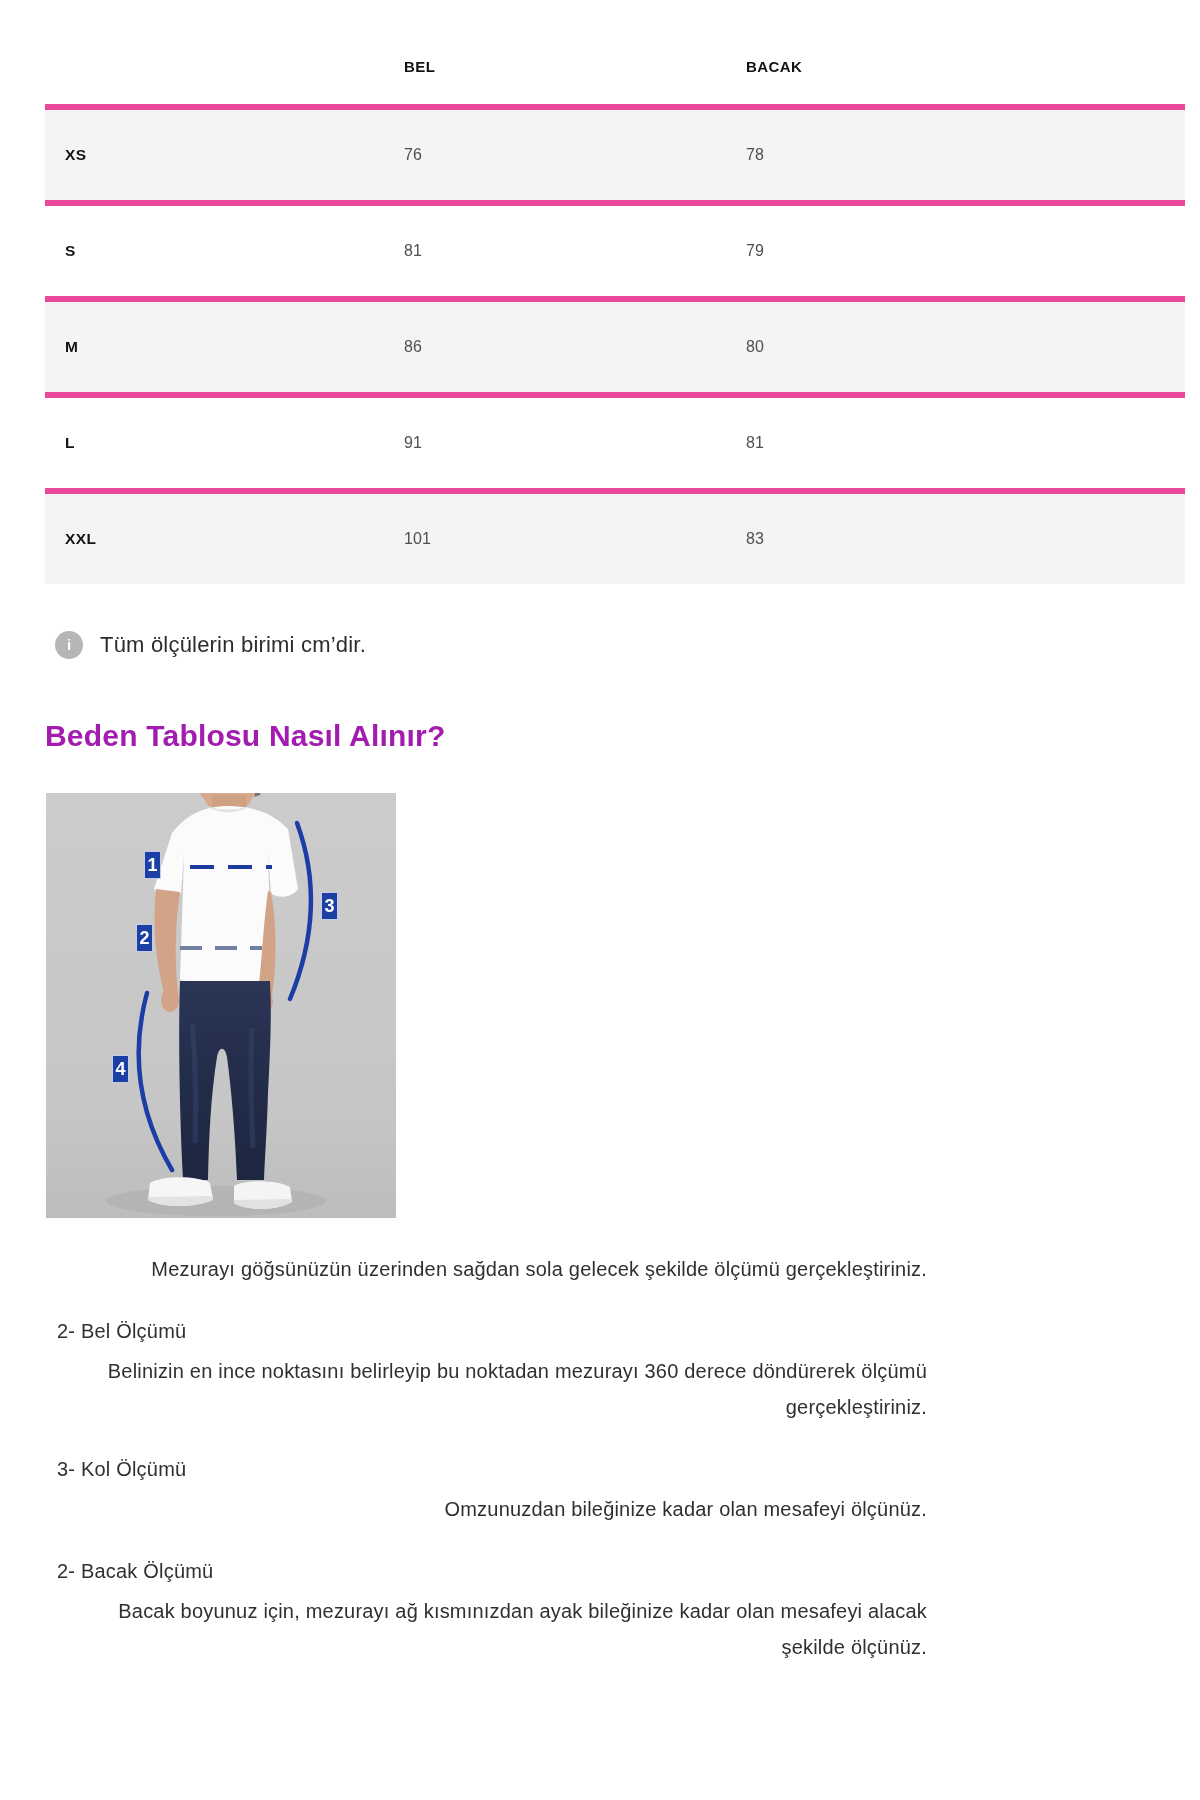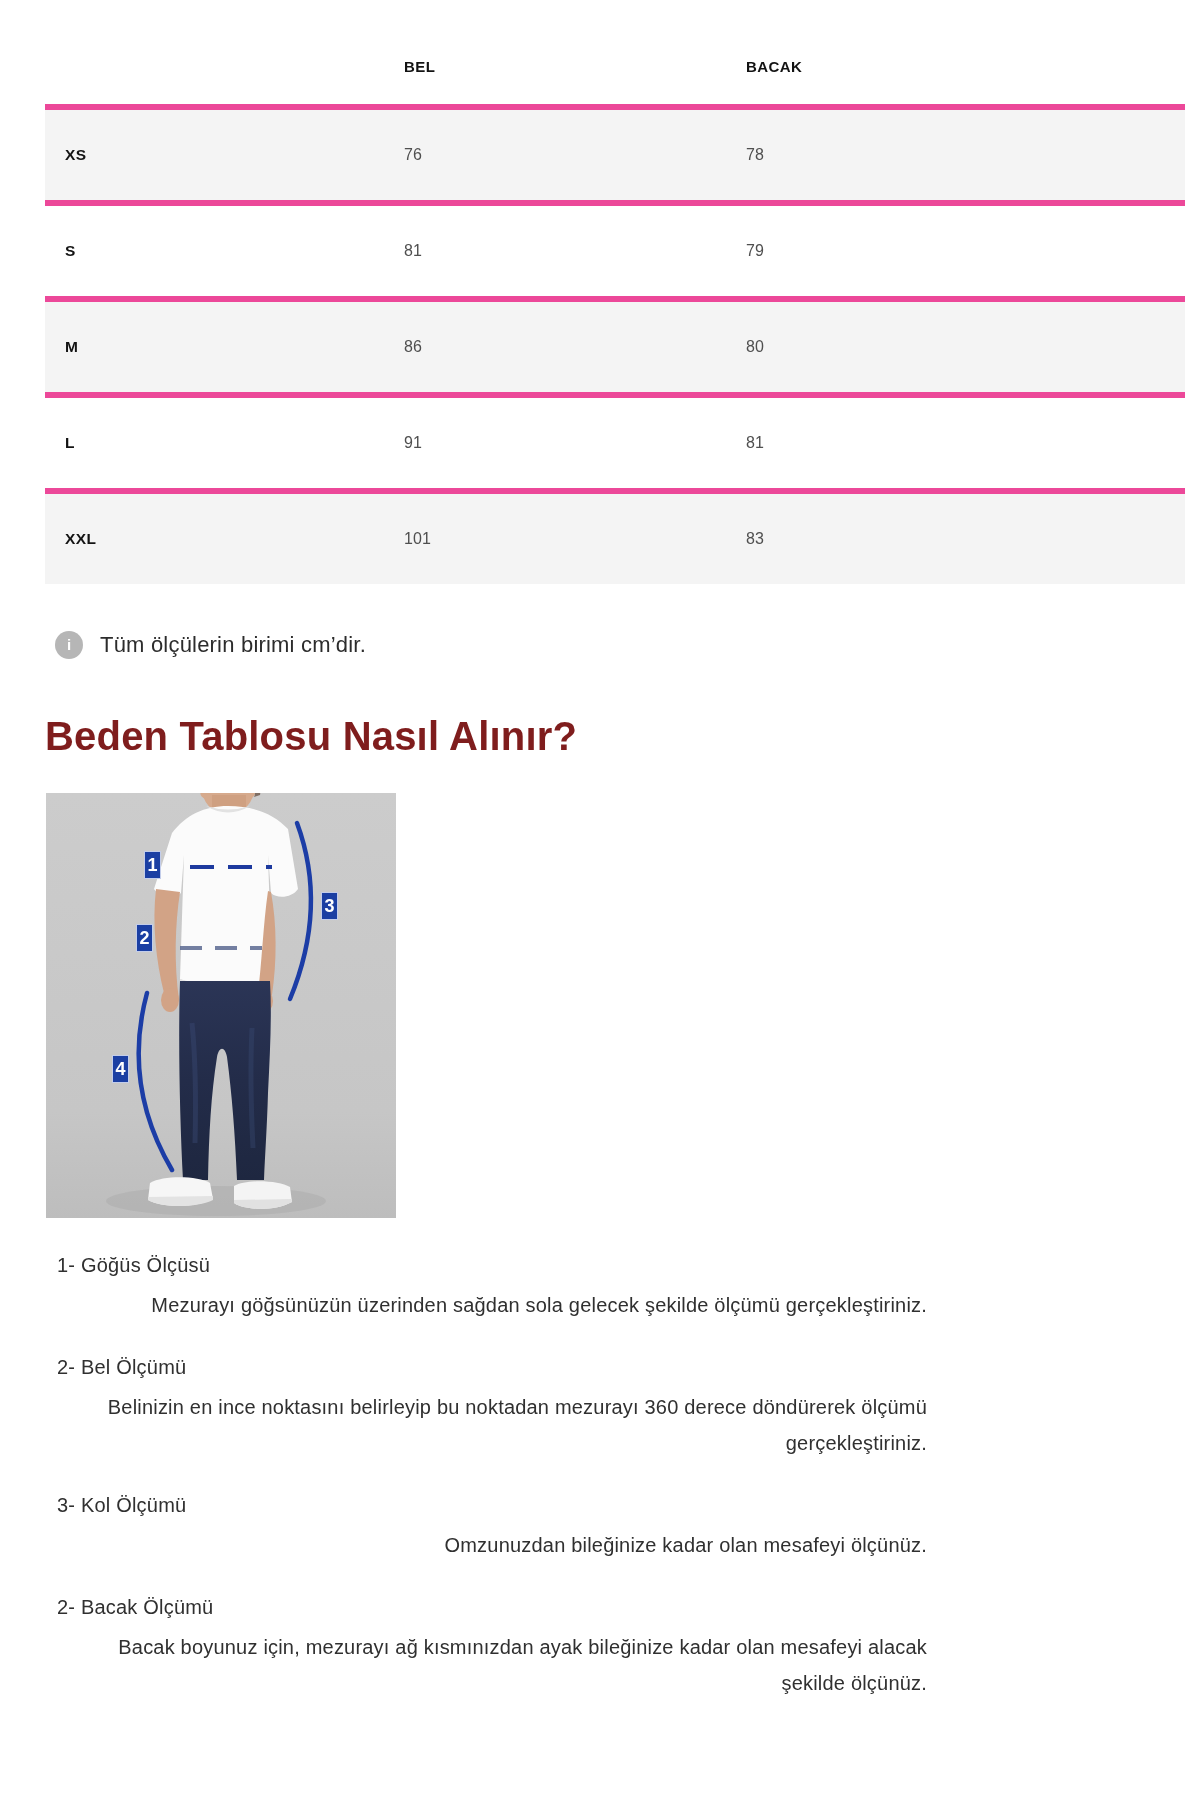--- a/index.html
+++ b/index.html
@@ -37,22 +37,22 @@
   }
   .info-icon{
     width:28px;height:28px;border-radius:50%;background:#b6b6b6;flex:0 0 28px;
     color:#ffffff;font-size:15px;font-weight:bold;line-height:28px;text-align:center;
     font-style:normal;
   }
   .note-text{font-size:22px;color:#2c2c2c;letter-spacing:.2px;}
 
   
   h2.guide-title{
-    margin:58px 0 0 0;font-size:40px;line-height:36px;font-weight:bold;
-    color:#7f1d1d;letter-spacing:.2px;
+    margin:58px 0 0 0;font-size:30px;line-height:36px;font-weight:bold;
+    color:#a21caf;letter-spacing:.2px;
   }
   .figure{
     position:relative;width:350px;height:425px;margin:39px 0 0 1px;
     overflow:hidden;
   }
   .figure svg{display:block;}
   .badge{
     position:absolute;width:15px;height:26px;background:#1b3fa3;
     border:1px solid #c3cdea;box-sizing:content-box;
     color:#ffffff;font-size:18px;font-weight:bold;
@@ -179,21 +179,20 @@
       <path d="M101,200 Q76,292 126,377" stroke="#1c3da6" stroke-width="4.5" fill="none" stroke-linecap="round"></path>
     </svg>
     <div class="badge badge-1">1</div>
     <div class="badge badge-2">2</div>
     <div class="badge badge-3">3</div>
     <div class="badge badge-4">4</div>
   </div>
 
   <div class="steps" id="steps">
   <div class="step">
-    <div class="step-title">1- Göğüs Ölçüsü</div>
     <p class="step-desc">Mezurayı göğsünüzün üzerinden sağdan sola gelecek şekilde ölçümü gerçekleştiriniz.</p>
   </div>
 
   <div class="step">
     <div class="step-title">2- Bel Ölçümü</div>
     <p class="step-desc">Belinizin en ince noktasını belirleyip bu noktadan mezurayı 360 derece döndürerek ölçümü gerçekleştiriniz.</p>
   </div>
 
   <div class="step">
     <div class="step-title">3- Kol Ölçümü</div>

